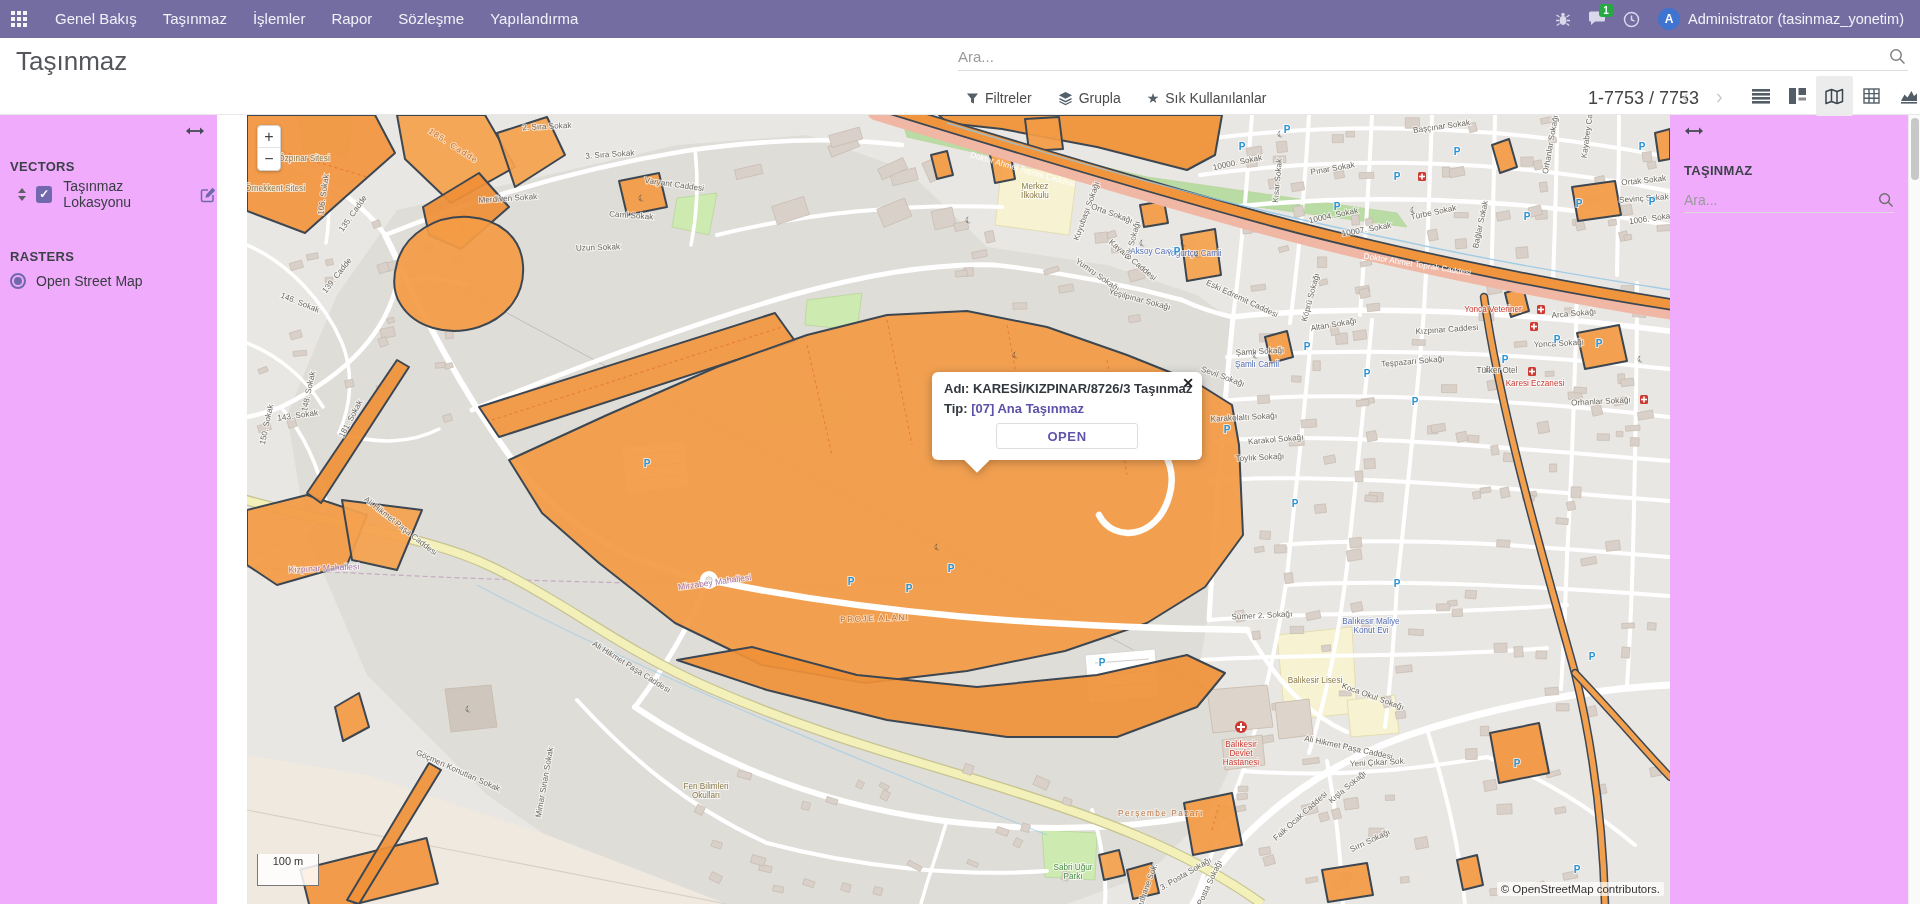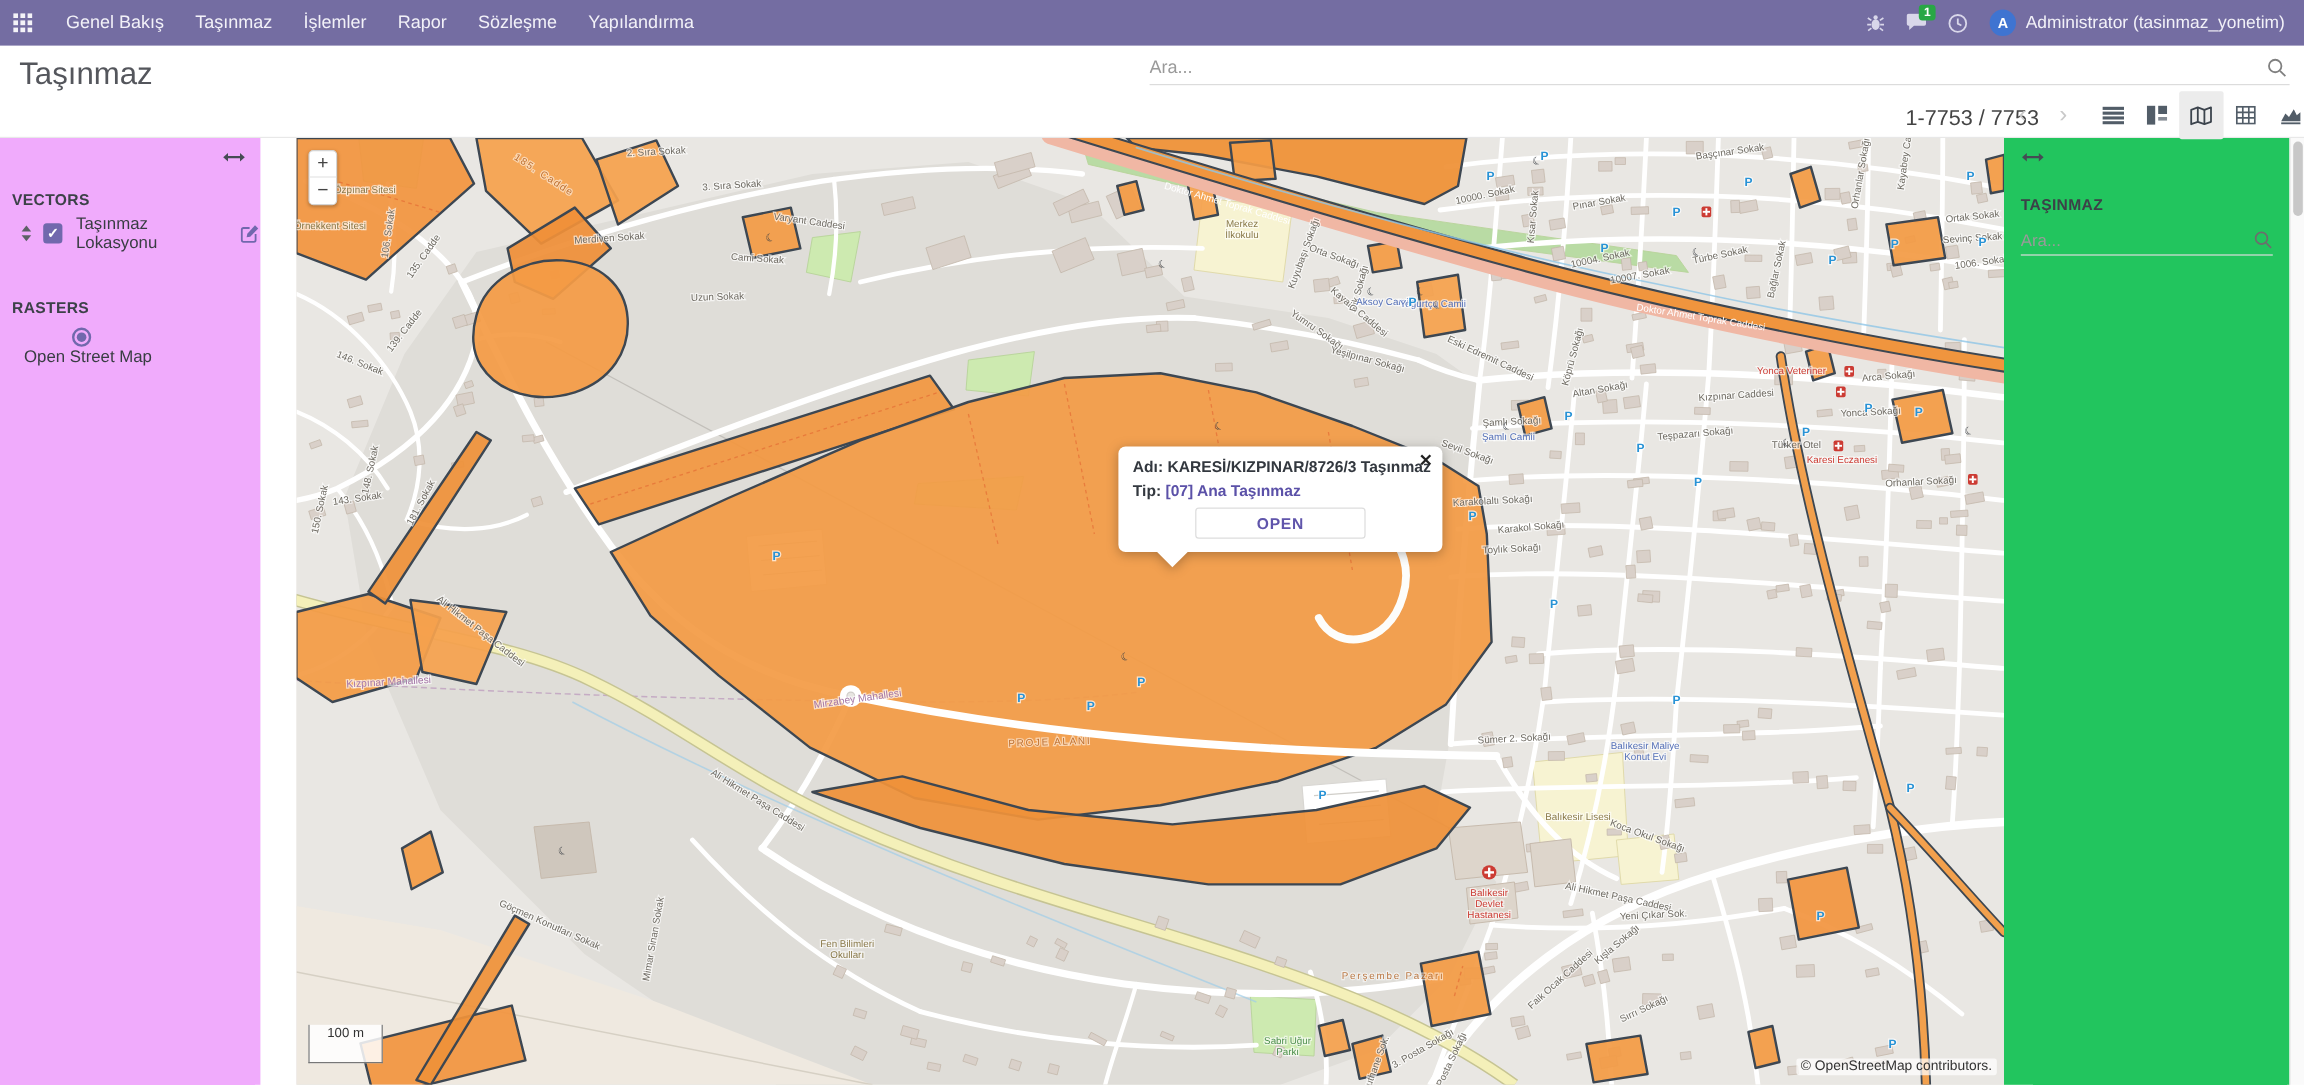--- a/index.html
+++ b/index.html
@@ -44,39 +44,39 @@
   .pager { position:absolute; left:1588px; top:6px; font-size:18px; color:#444; }
   .chev { position:absolute; top:2px; font-size:20px; color:#c9c9c9; cursor:pointer;
     line-height:24px; }
   .views { position:absolute; left:1742px; top:-6px; display:flex; align-items:center; }
   .vbtn { width:37px; height:40px; display:flex; align-items:center; justify-content:center;
     cursor:pointer; color:#525d68; }
   .vbtn.active { background:#ececec; border-radius:2px; }
 
   
   .lpanel { position:absolute; left:0; top:115px; width:217px; bottom:0; background:#f0abfc; z-index:30; }
-  .rpanel { position:absolute; left:1670px; top:115px; width:238px; bottom:0; background:#22c55e; z-index:30; }
+  .rpanel { position:absolute; left:1670px; top:115px; width:238px; bottom:0; background:#f0abfc; z-index:30; }
   .resize-h { position:absolute; top:10px; cursor:ew-resize; color:#454b54; }
   .resize-h svg { display:block; }
   .lpanel .resize-h { right:12px; }
   .rpanel .resize-h { left:14px; }
   .panel-heading { font-size:13px; font-weight:bold; color:#3c4148; letter-spacing:.3px; }
   .lp-vectors { position:absolute; left:10px; top:44px; }
   .lp-rasters { position:absolute; left:10px; top:134px; }
   .layer-row { position:absolute; left:10px; top:68px; display:flex; align-items:center; height:22px; }
   .sort-ico { display:flex; flex-direction:column; gap:3px; margin:0 10px 0 8px; cursor:pointer; }
   .sort-ico i { width:0; height:0; border-left:4px solid transparent; border-right:4px solid transparent; }
   .sort-ico .up { border-bottom:5px solid #5d6066; }
   .sort-ico .dn { border-top:5px solid #5d6066; }
   .cbx { width:17px; height:17px; background:#7168ad; border-radius:3px; color:#fff;
     font-size:12px; font-weight:bold; display:flex; align-items:center; justify-content:center;
     cursor:pointer; }
   .layer-label { font-size:14px; color:#383d42; margin:0 10px 0 11px; }
   .edit-ico { cursor:pointer; display:flex; }
-  .raster-row { position:absolute; left:10px; top:158px; display:flex; align-items:center;flex-direction:column; }
+  .raster-row { position:absolute; left:10px; top:158px; display:flex; align-items:center; }
   .radio { width:16px; height:16px; border:2px solid #7168ad; border-radius:50%;
     display:flex; align-items:center; justify-content:center; cursor:pointer; }
   .radio i { width:8px; height:8px; background:#7168ad; border-radius:50%; }
   .radio-label { font-size:14px; color:#383d42; margin-left:10px; }
   .rp-heading { position:absolute; left:14px; top:48px; }
   .rp-search { position:absolute; left:14px; top:72px; width:210px; height:26px;
     border-bottom:1px solid #dcdcdc; display:flex; align-items:center; }
   .rp-search input { flex:1; border:none; outline:none; font-size:14px; background:transparent;
     font-family:"Liberation Sans",sans-serif; color:#444; }
   .rp-search input::placeholder { color:#9a9a9a; }
@@ -172,20 +172,39 @@
 <div class="header">
   <div class="page-title">Taşınmaz</div>
   <div class="search-wrap">
     <input type="text" placeholder="Ara..." style="">
     <svg width="17" height="17" viewBox="0 0 17 17" fill="none" stroke="#808080" stroke-width="1.5" style="margin-right:2px">
       <circle cx="7" cy="7" r="5.2"></circle>
         <path d="M11 11 L15.5 15.5"></path>
     </svg>
   </div>
   <div class="control-row">
+    <div class="filter-group">
+      <div class="fbtn">
+        <svg width="13" height="13" viewBox="0 0 14 14">
+          <path d="M1 1.5 H13 L8.6 7 V12.5 L5.4 11 V7 Z" fill="#556069"></path>
+        </svg>
+        <span>Filtreler</span>
+      </div>
+      <div class="fbtn">
+        <svg width="15" height="15" viewBox="0 0 16 16">
+          <path d="M8 1 L15 4.6 8 8.2 1 4.6 Z" fill="#556069"></path>
+          <path d="M1.5 8.2 L8 11.4 14.5 8.2 M1.5 11.2 L8 14.4 14.5 11.2" fill="none" stroke="#556069" stroke-width="1.4"></path>
+        </svg>
+        <span>Grupla</span>
+      </div>
+      <div class="fbtn">
+        <span class="star">★</span>
+        <span>Sık Kullanılanlar</span>
+      </div>
+    </div>
     <div class="pager">1-7753 / 7753</div>
     <span class="chev" style="left:1682px">‹</span>
     <span class="chev" style="left:1716px">›</span>
     <div class="views">
       <div class="vbtn">
         <svg width="18" height="16" viewBox="0 0 18 16">
             <g fill="#525d68">
           <rect y="1" width="18" height="2.6"></rect>
               <rect y="5" width="18" height="2.6"></rect>
           <rect y="9" width="18" height="2.6"></rect>

